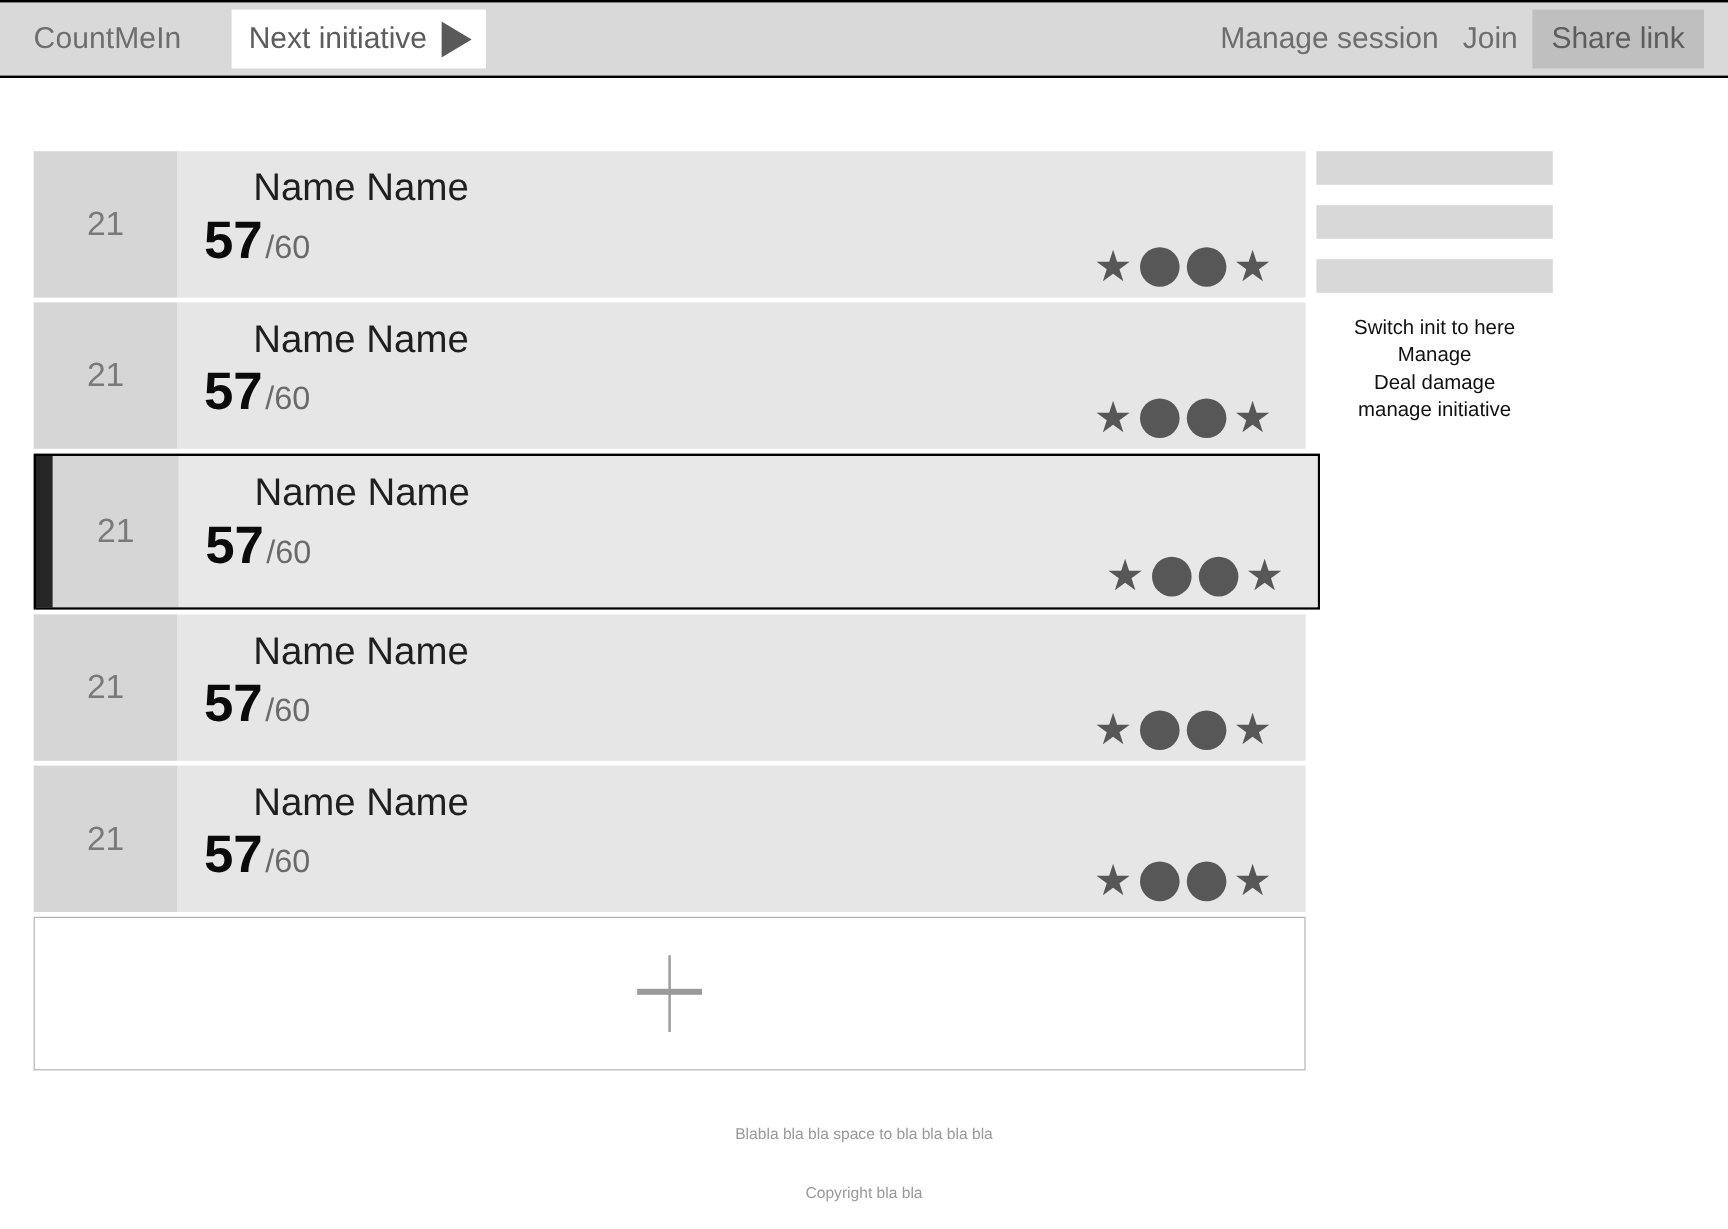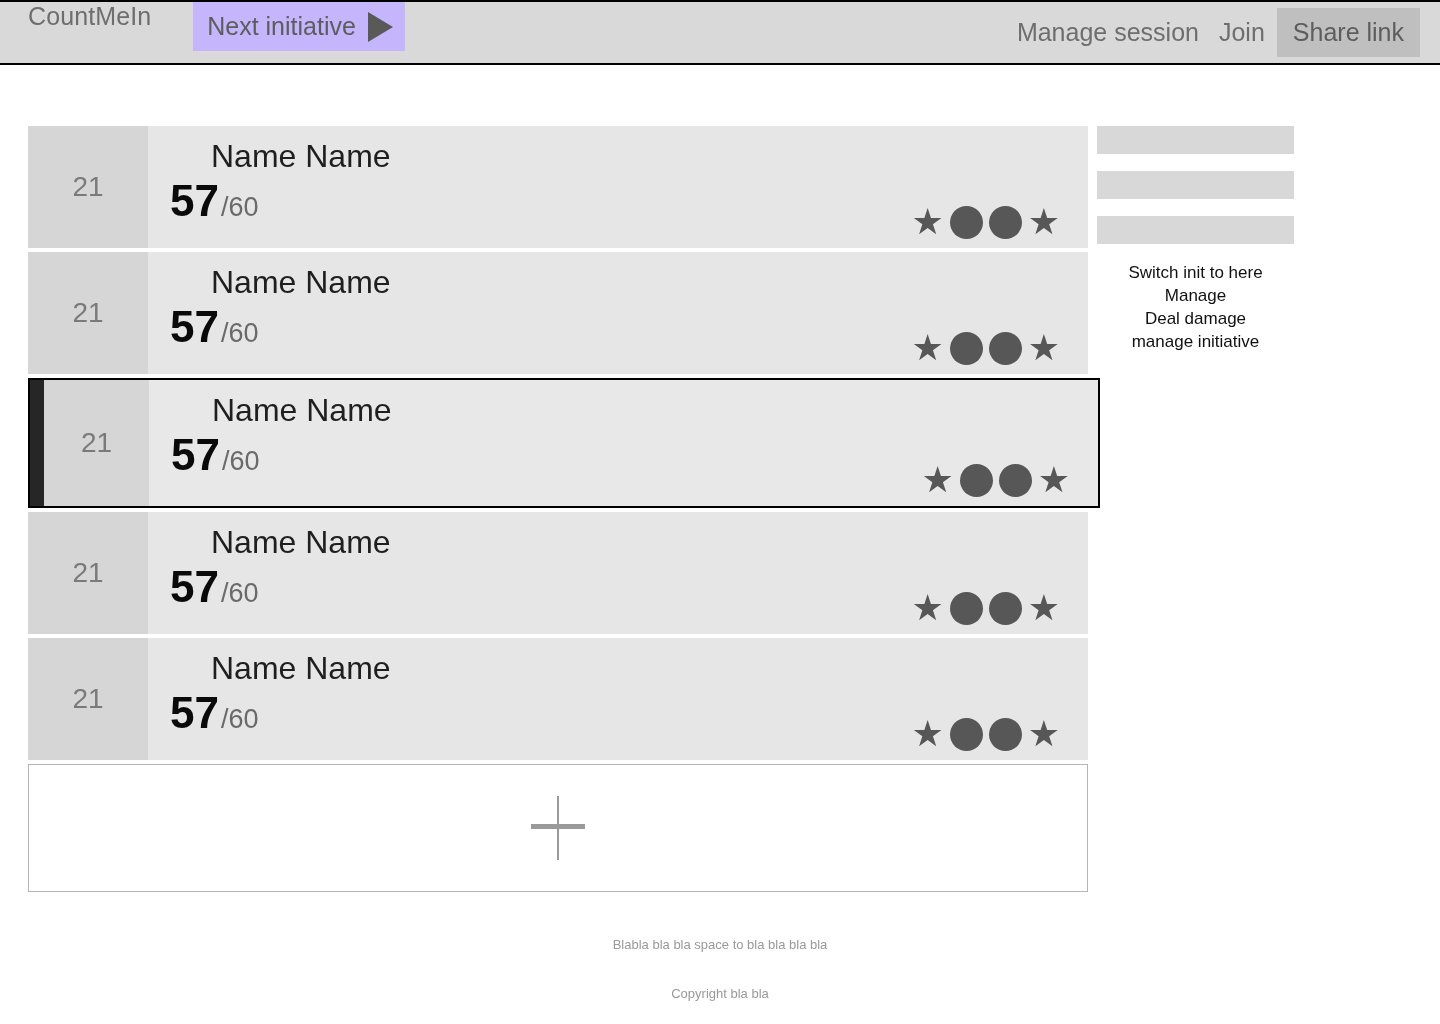--- a/index.html
+++ b/index.html
@@ -22,32 +22,33 @@
     position: absolute;
     left: 0;
     top: 0;
     width: 1440px;
     height: 65px;
     background: #d9d9d9;
     border-top: 2px solid #000;
     border-bottom: 2px solid #000;
     box-sizing: border-box;
     display: flex;
+    align-items: center;
   }
   .brand {
     margin-left: 28px;
     font-size: 25px;
     color: #6e6e6e;
     letter-spacing: 0.1px;
     white-space: nowrap;
   }
   .next-init-btn {
     margin-left: 42px;
     height: 49px;
-    background: #c4b5fd;
+    background: #ffffff;
     display: flex;
     align-items: center;
     padding: 0 12px 0 14px;
     box-sizing: border-box;
     cursor: pointer;
     user-select: none;
   }
   .next-init-label {
     font-size: 25px;
     color: #5d5d5d;

